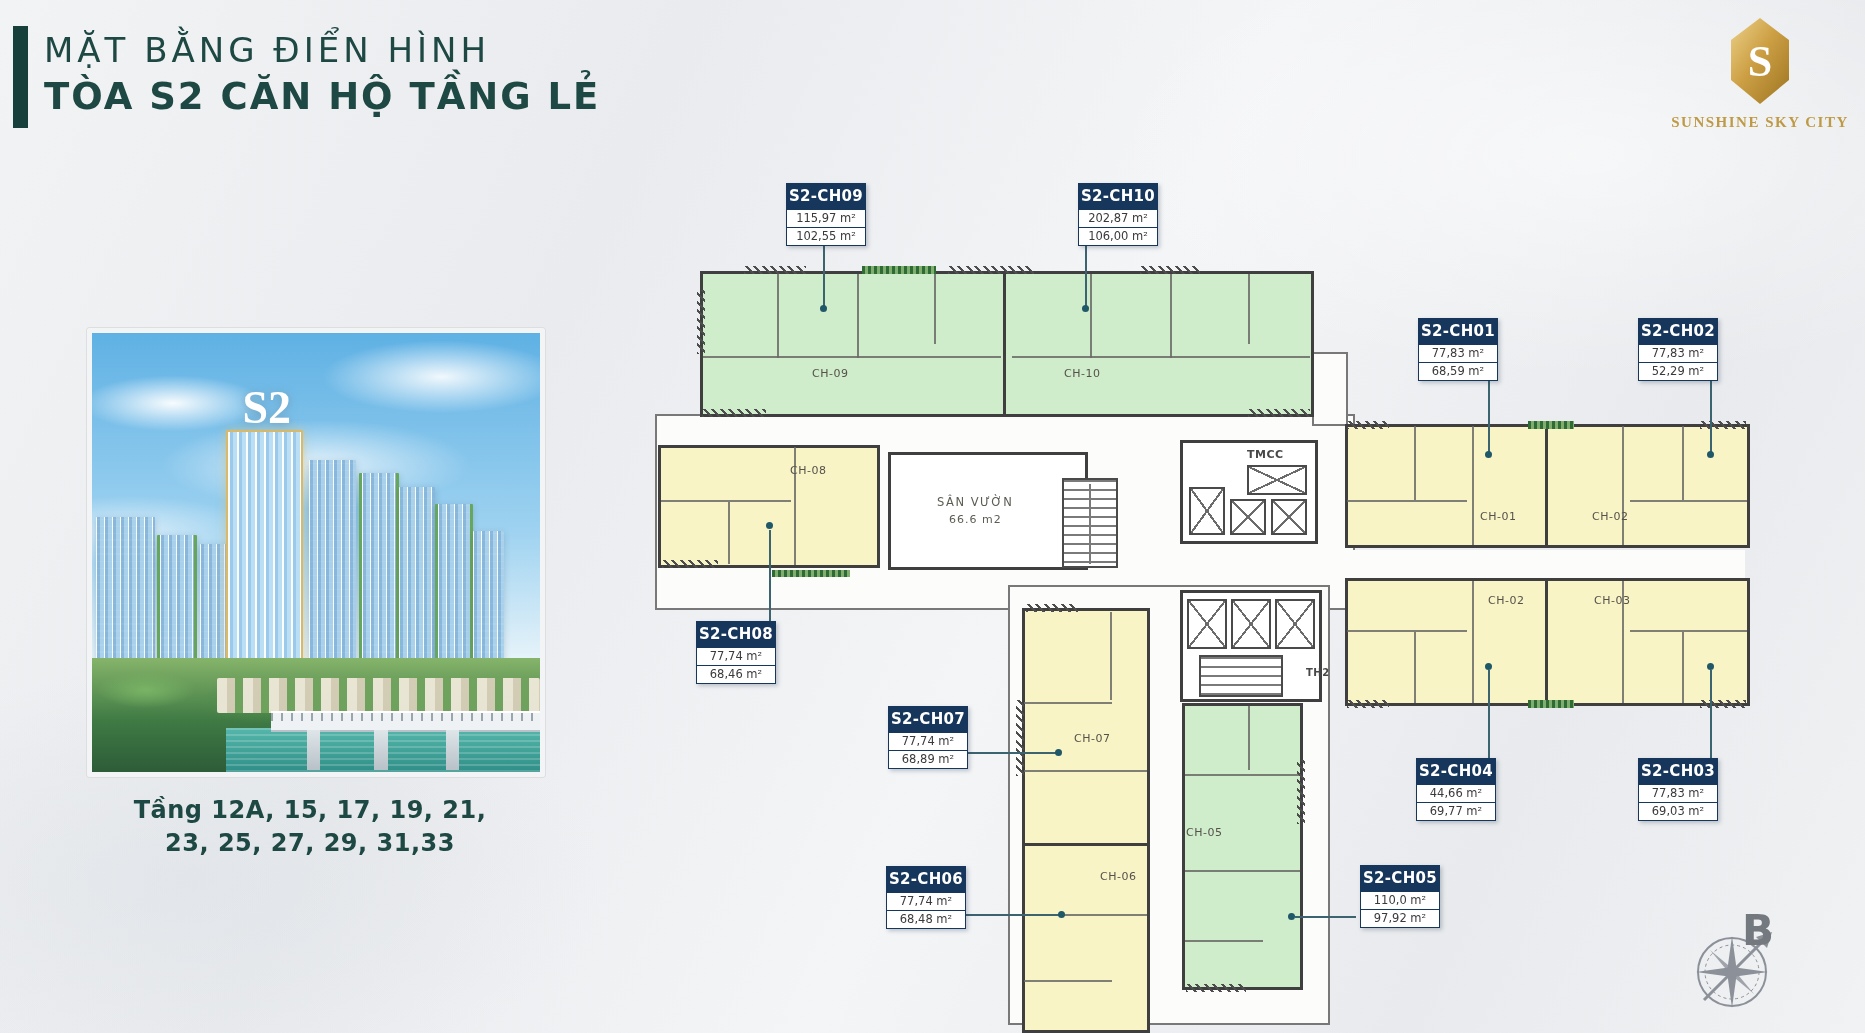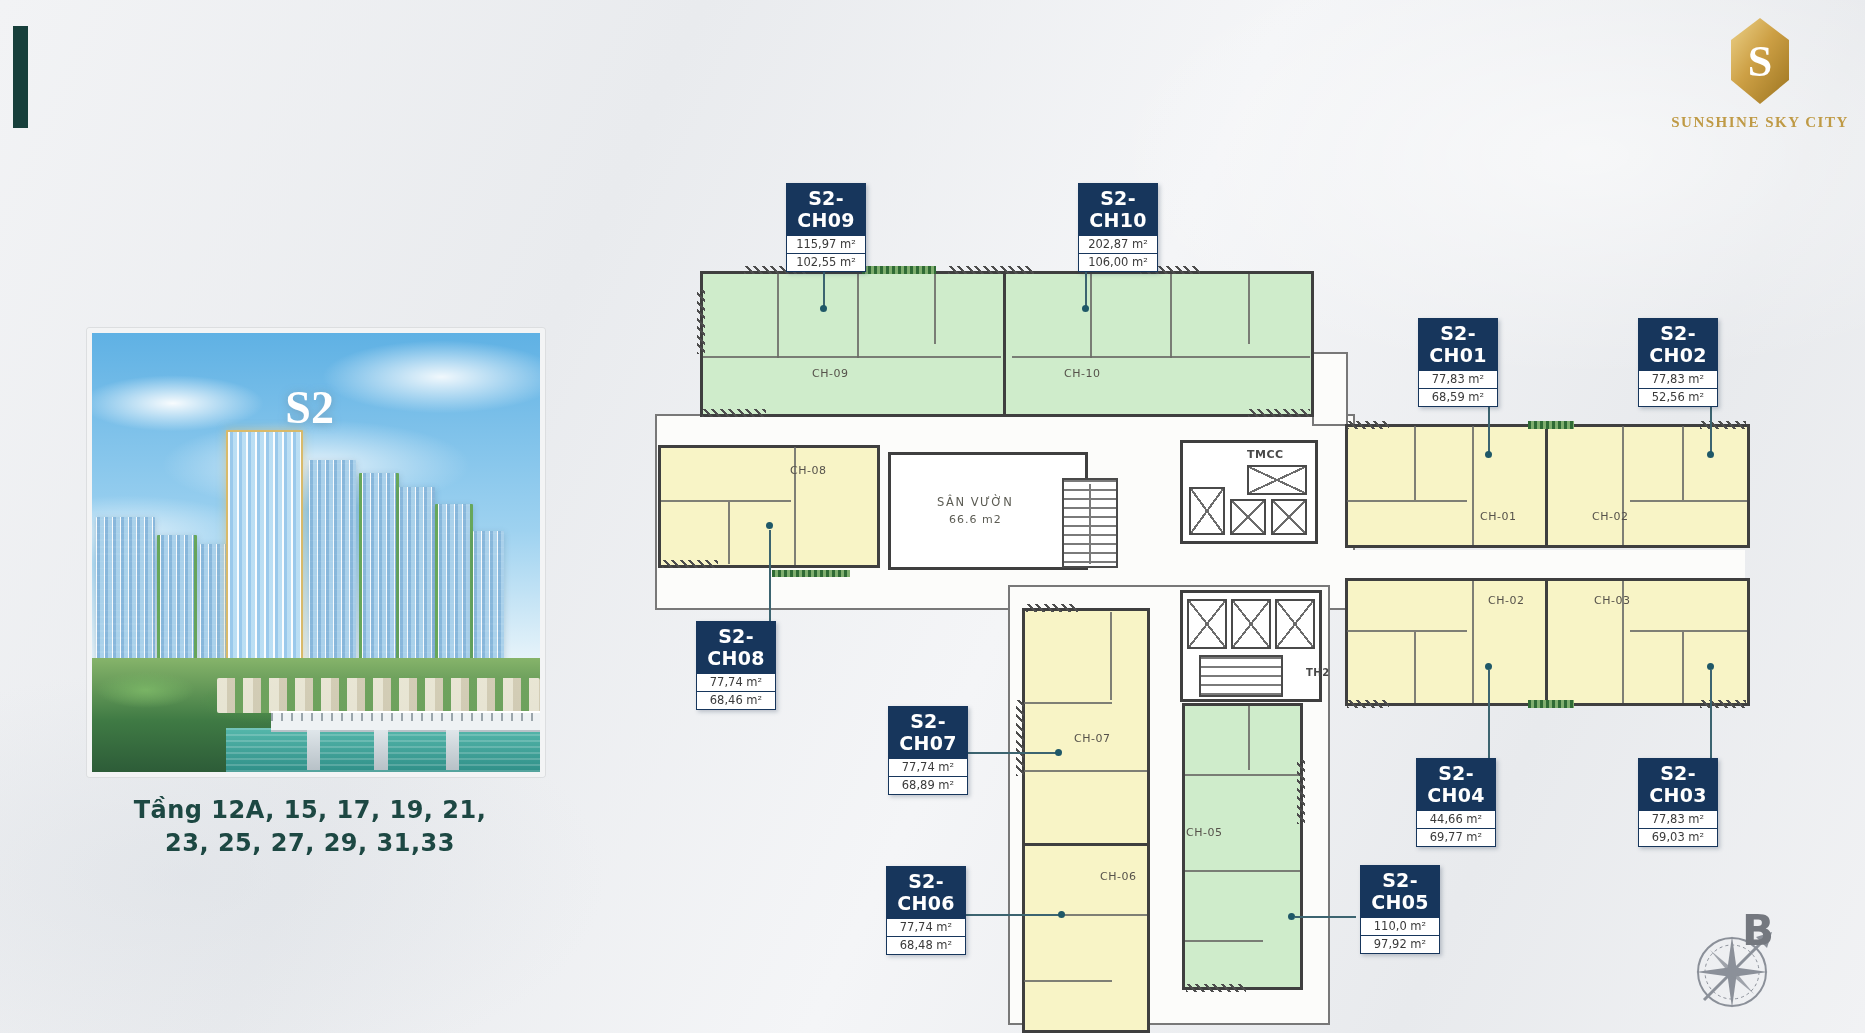--- a/index.html
+++ b/index.html
@@ -51,21 +51,21 @@
           radial-gradient(ellipse 80px 28px at 72% 32%, #5da054 0%, transparent 70%),
           linear-gradient(180deg,#86b46a 0%,#3f7a44 55%,#2d5c38 100%); }
   .water { position:absolute; left:30%; bottom:0; width:70%; height:10%;
         background:repeating-linear-gradient(0deg, rgba(255,255,255,.18) 0 2px, transparent 2px 6px),
                    linear-gradient(180deg,#55b7ab,#2f8f88); }
   .bridge { position:absolute; left:40%; bottom:9.5%; width:60%; height:4.5%; background:#eef2f4;
         border-top:2px solid #fff; box-shadow:0 2px 0 #b9c2c8; }
   .rail { position:absolute; left:0; top:0; width:100%; height:45%;
         background:repeating-linear-gradient(90deg,#9aa5ab 0 2px, transparent 2px 10px); }
   .pier { position:absolute; bottom:.5%; width:3%; height:9%; background:linear-gradient(180deg,#dfe6ea,#b7c1c7); }
-  .photo-s2 { position:absolute; left:24%; top:11%; width:30%; text-align:right;
+  .photo-s2 { position:absolute; left:24%; top:11%; width:30%; text-align:center;
         font-family:"Liberation Serif",serif; font-size:46px; font-weight:700; color:#fff;
         text-shadow:0 1px 8px rgba(110,150,175,.75); }
 
   .floors { position:absolute; left:70px; top:794px; width:480px; text-align:center;
         color:#1d4843; font-weight:800; font-size:24px; line-height:1.38; letter-spacing:.5px; }
 
   
   .paper { position:absolute; background:#fcfcfa; border:2px solid #787878; }
   .wing { position:absolute; border:3px solid #3f3f3f; }
   .wing.green { background:#cfeccb; }
@@ -87,34 +87,38 @@
         background-image:
           linear-gradient(to top right, transparent calc(50% - 1px), #6b6b6b calc(50% - 1px), #6b6b6b calc(50% + 1px), transparent calc(50% + 1px)),
           linear-gradient(to bottom right, transparent calc(50% - 1px), #6b6b6b calc(50% - 1px), #6b6b6b calc(50% + 1px), transparent calc(50% + 1px)); }
   .core-tag { position:absolute; font-size:11px; font-weight:700; color:#474747; letter-spacing:.5px; }
 
   .leader { position:absolute; background:#3c6470; }
   .dot { position:absolute; width:7px; height:7px; border-radius:50%; background:#1f5868; }
 
   .unit-label { position:absolute; width:80px; border:1px solid #17365c; background:#fff;
         box-shadow:1.5px 2px 4px rgba(30,50,80,.25); z-index:5; }
-  .unit-label .hd { background:#17365c; color:#fff; font-weight:700; font-size:19px; text-align:center;
+  .unit-label .hd { background:#17365c; color:#fff; font-weight:700; font-size:15px; text-align:center;
         padding:3px 0 4px; letter-spacing:.3px; }
   .unit-label .row { font-size:11.5px; color:#3a3a3a; text-align:center; padding:1px 0 2px;
         border-top:1px solid #17365c; background:#fff; }
 
   .compass { position:absolute; left:1686px; top:908px; }
   .north-b { position:absolute; left:1742px; top:906px; font-size:42px; font-weight:800; color:#74787f; }
 </style>
 </head>
 <body>
 
 <div class="page">
 
   <div class="accent-bar"></div>
+  <div class="title">
+    <div class="l1">MẶT BẰNG ĐIỂN HÌNH</div>
+    <div class="l2">TÒA S2 CĂN HỘ TẦNG LẺ</div>
+  </div>
 
   <div class="logo">
     <svg width="58" height="86" viewBox="0 0 58 86">
       <defs>
         <linearGradient id="gld" x1="0" y1="0" x2="1" y2="1">
           <stop offset="0" stop-color="#ecd28a"></stop>
             <stop offset=".45" stop-color="#cda045"></stop>
             <stop offset="1" stop-color="#9c7420"></stop>
         </linearGradient>
       </defs>
@@ -290,21 +294,21 @@
     <div class="row">106,00 m²</div>
   </div>
   <div class="unit-label" style="left:1418px;top:318px;">
     <div class="hd">S2-CH01</div>
     <div class="row">77,83 m²</div>
     <div class="row">68,59 m²</div>
   </div>
   <div class="unit-label" style="left:1638px;top:318px;">
     <div class="hd">S2-CH02</div>
     <div class="row">77,83 m²</div>
-    <div class="row">52,56 m²</div>
+    <div class="row">52,29 m²</div>
   </div>
   <div class="unit-label" style="left:1638px;top:758px;">
     <div class="hd">S2-CH03</div>
     <div class="row">77,83 m²</div>
     <div class="row">69,03 m²</div>
   </div>
   <div class="unit-label" style="left:1416px;top:758px;">
     <div class="hd">S2-CH04</div>
     <div class="row">44,66 m²</div>
     <div class="row">69,77 m²</div>

